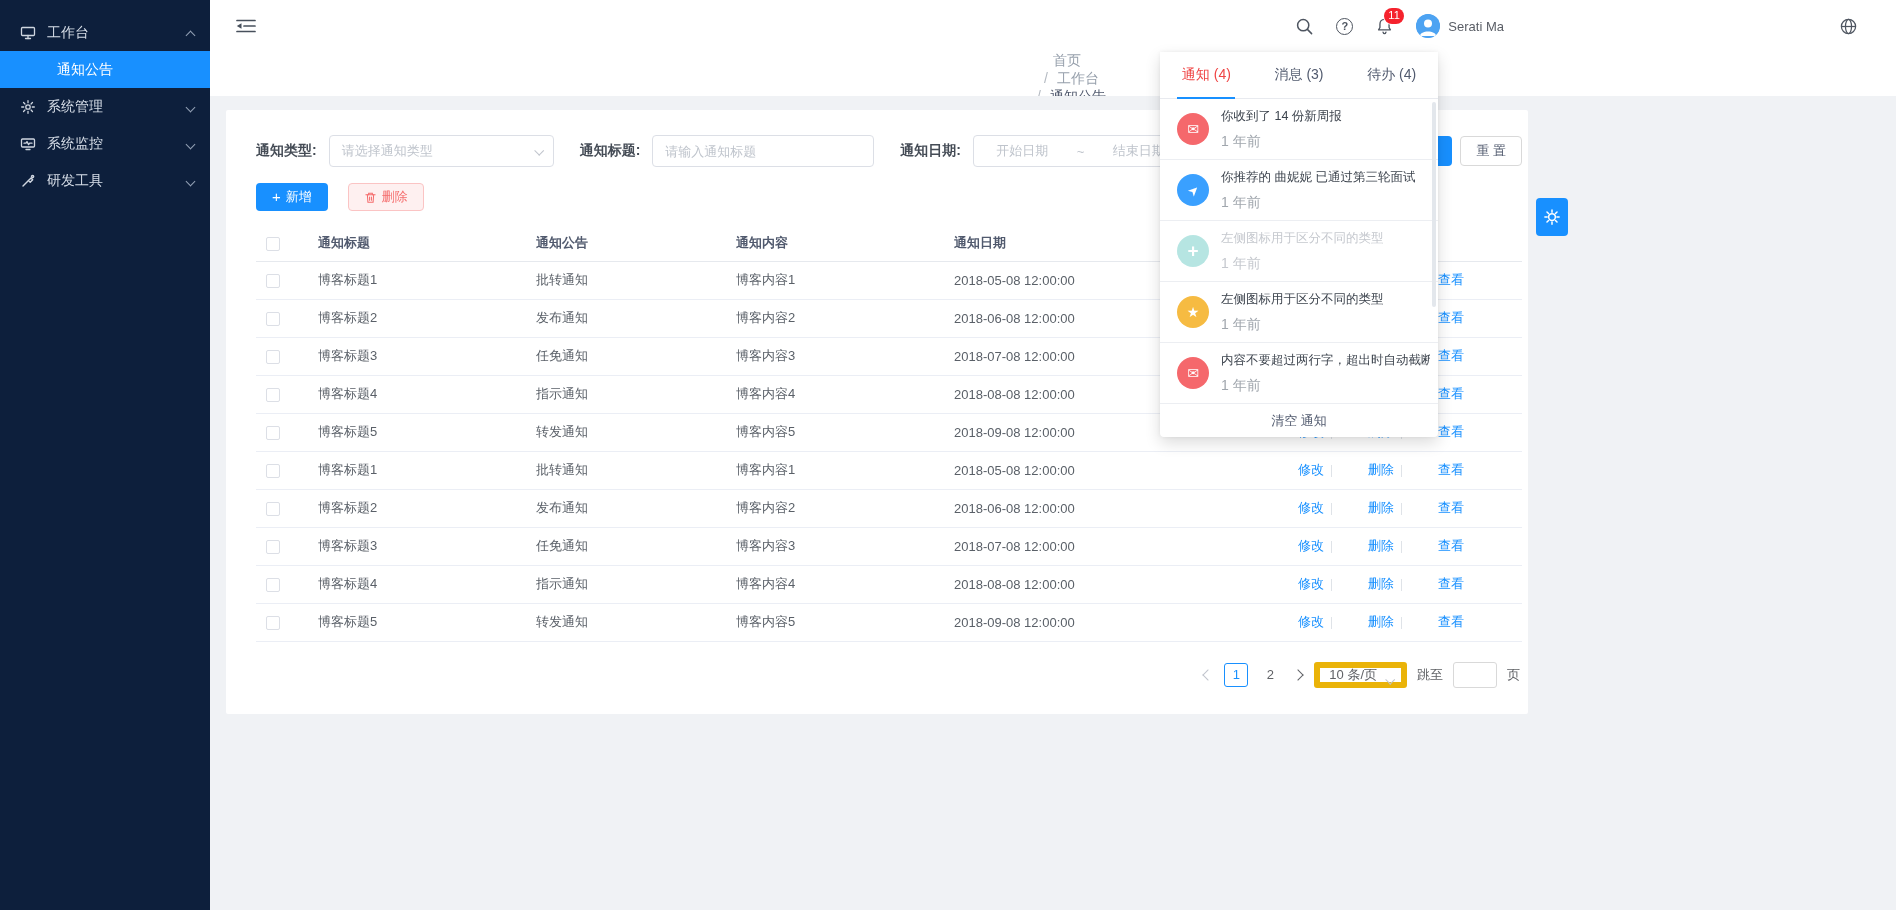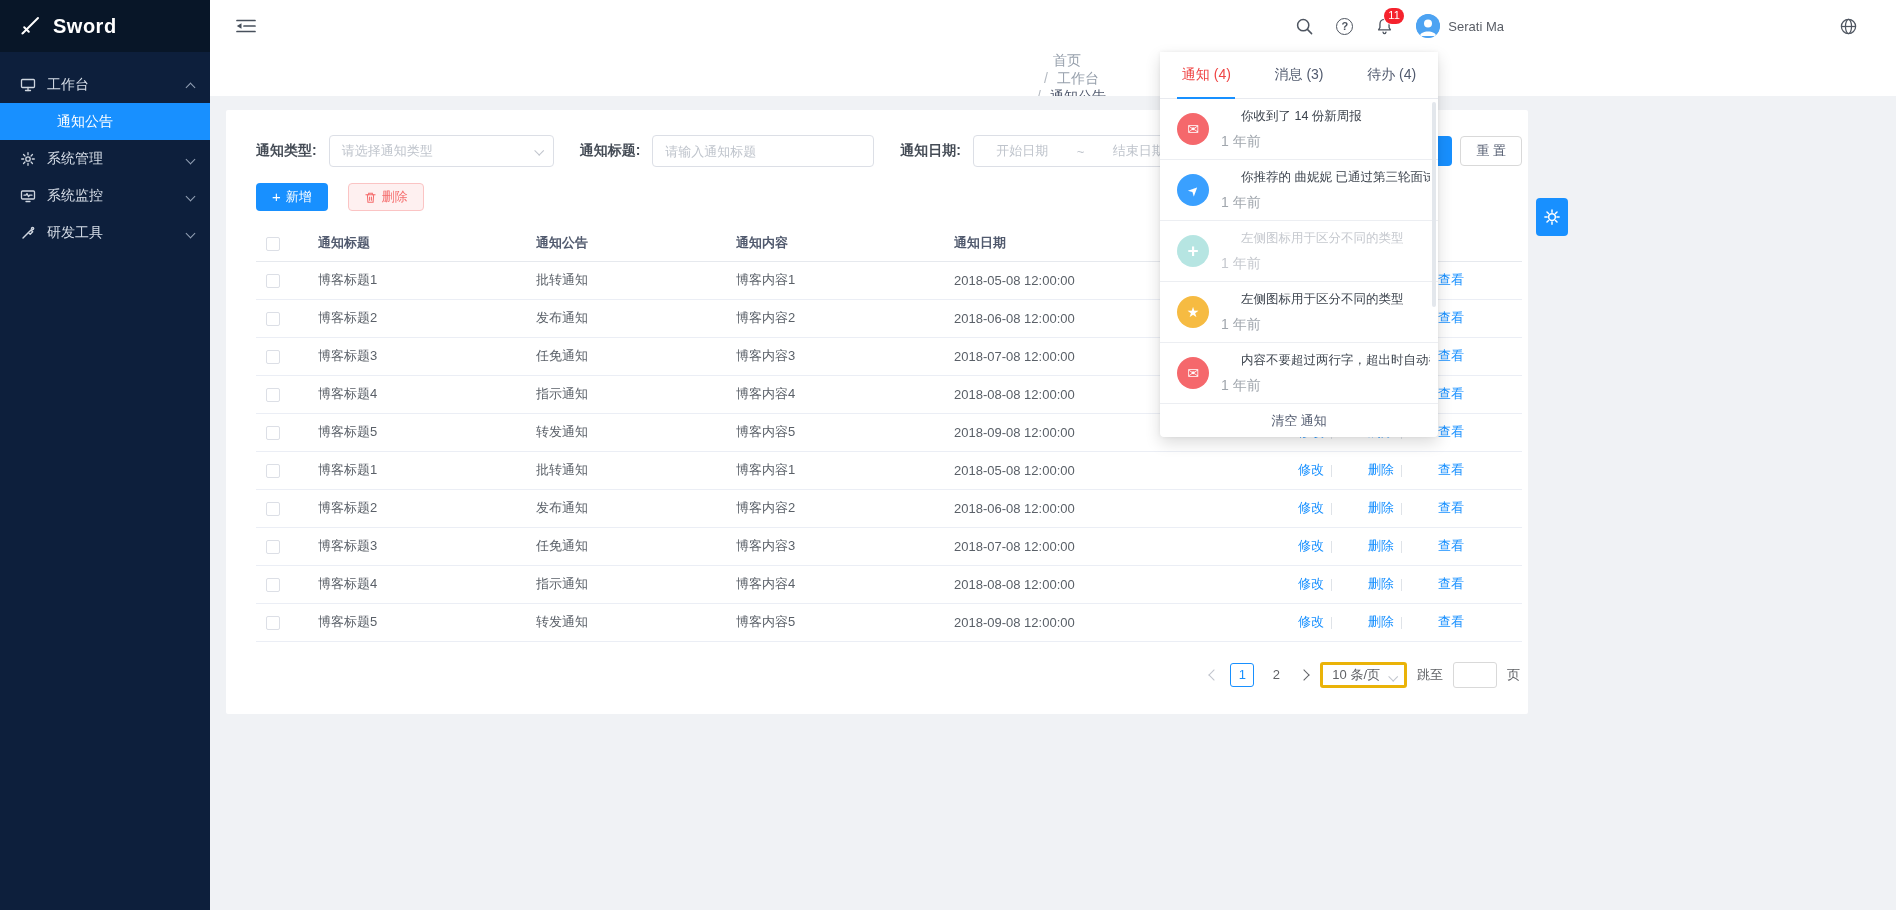--- a/index.html
+++ b/index.html
@@ -87,21 +87,21 @@
   .pager { display:flex; align-items:center; justify-content:flex-end; gap:10px; margin-top:20px;
     padding-right:2px; font-size:13px; color:#606266; }
   .pg-chev { width:8px; height:8px; border-right:1.5px solid #606266; border-bottom:1.5px solid #606266; display:inline-block; }
   .pg-chev.left  { transform:rotate(135deg); border-color:#c0c4cc; }
   .pg-chev.right { transform:rotate(-45deg); }
   .pg-btn { display:flex; align-items:center; cursor:pointer; padding:0 2px; }
   .pg-pages { display:flex; align-items:center; gap:10px; }
   .pg-num { min-width:24px; height:24px; display:inline-flex; align-items:center; justify-content:center;
     border-radius:3px; cursor:pointer; }
   .pg-num.active { border:1px solid #1890ff; color:#1890ff; }
-  .pg-size { height:26px; border:3px solid #eab308; border-radius:3px; display:inline-flex; align-items:center;
+  .pg-size { height:26px; border:6px solid #eab308; border-radius:3px; display:inline-flex; align-items:center;
     padding:0 24px 0 9px; position:relative; cursor:pointer; color:#606266; }
   .pg-size .sel-chev { right:8px; top:9px; }
   .pg-jump { width:44px; height:26px; border:1px solid #d9d9d9; border-radius:3px; outline:none;
     text-align:center; font-size:13px; color:#515a6e; }
 
   
   .npop { position:absolute; left:1160px; top:52px; width:278px; background:#fff; z-index:40;
     border-radius:0 0 4px 4px; box-shadow:0 6px 16px rgba(0,0,0,.14), 0 0 4px rgba(0,0,0,.06); }
   .ntabs { display:flex; border-bottom:1px solid #e8eaef; }
   .ntab { flex:1; height:46px; display:flex; align-items:center; justify-content:center;
@@ -112,49 +112,38 @@
   .nitem { height:61px; display:flex; align-items:center; padding:0 8px 0 17px;
     border-bottom:1px solid #eceef2; cursor:pointer; }
   .navatar { width:32px; height:32px; border-radius:50%; flex:0 0 32px; margin-right:12px;
     display:flex; align-items:center; justify-content:center; color:#fff; font-size:15px; }
   .nglyph { line-height:1; }
   [data-name="send-icon"] .nglyph { transform:rotate(-45deg); display:inline-block; font-size:13px; }
   [data-name="plus-icon"] .nglyph { font-size:19px; font-weight:700; margin-top:-2px; }
   [data-name="star-icon"] .nglyph { font-size:14px; }
   [data-name="mail-icon"] .nglyph { font-size:14px; }
   .nbody { min-width:0; }
-  .ntitle { font-size:12.5px; color:#3c434d; white-space:nowrap; overflow:hidden;margin-left:20px; }
+  .ntitle { font-size:12.5px; color:#3c434d; white-space:nowrap; overflow:hidden; }
   .ntime { font-size:14px; color:#a0a6ad; margin-top:8px; }
   .nitem.read .ntitle, .nitem.read .ntime { color:#c5c8ce; }
   .nitem.read .navatar { opacity:.45; }
   .nfooter { height:33px; display:flex; align-items:center; justify-content:center;
     font-size:13px; color:#515a6e; cursor:pointer; }
   .nscroll { position:absolute; right:2px; top:50px; width:4px; height:205px; background:#e3e7ec; border-radius:2px; }
 
   
   .theme-btn { position:absolute; left:1536px; top:198px; width:32px; height:38px; background:#1890ff;
     border-radius:4px; display:flex; align-items:center; justify-content:center; cursor:pointer; z-index:30; }
 </style>
 </head>
 <body>
 
 <div class="app" data-name="app-root">
 
   <aside class="sidebar" data-name="sidebar">
-    <div class="logo" data-name="logo">
-      <span data-name="sword-logo-icon" style="display:flex">
-        <svg width="24" height="24" viewBox="0 0 24 24" fill="none" stroke="#ffffff" stroke-width="2" stroke-linecap="round">
-          <path d="M20 4 L8 16"></path>
-            <path d="M6.2 13.2 L10.8 17.8"></path>
-            <path d="M5 19 L8 16"></path>
-          <circle cx="4.4" cy="19.6" r="1" fill="#fff" stroke="none"></circle>
-        </svg>
-      </span>
-      <span class="logo-text" data-name="app-title">Sword</span>
-    </div>
     <nav class="menu" data-name="sidebar-menu">
       <div class="menu-item" data-name="sidebar-item-workbench">
         <span class="mi-icon" data-name="desktop-icon">
           <svg width="16" height="16" viewBox="0 0 16 16" fill="none" stroke="#cfd6e0" stroke-width="1.3" stroke-linecap="round">
             <rect x="1.5" y="2.5" width="13" height="8" rx="1"></rect>
               <path d="M8 10.5 V13.5"></path>
               <path d="M5.5 13.5 H10.5"></path>
           </svg>
         </span>
         <span data-name="sidebar-item-label">工作台</span>

